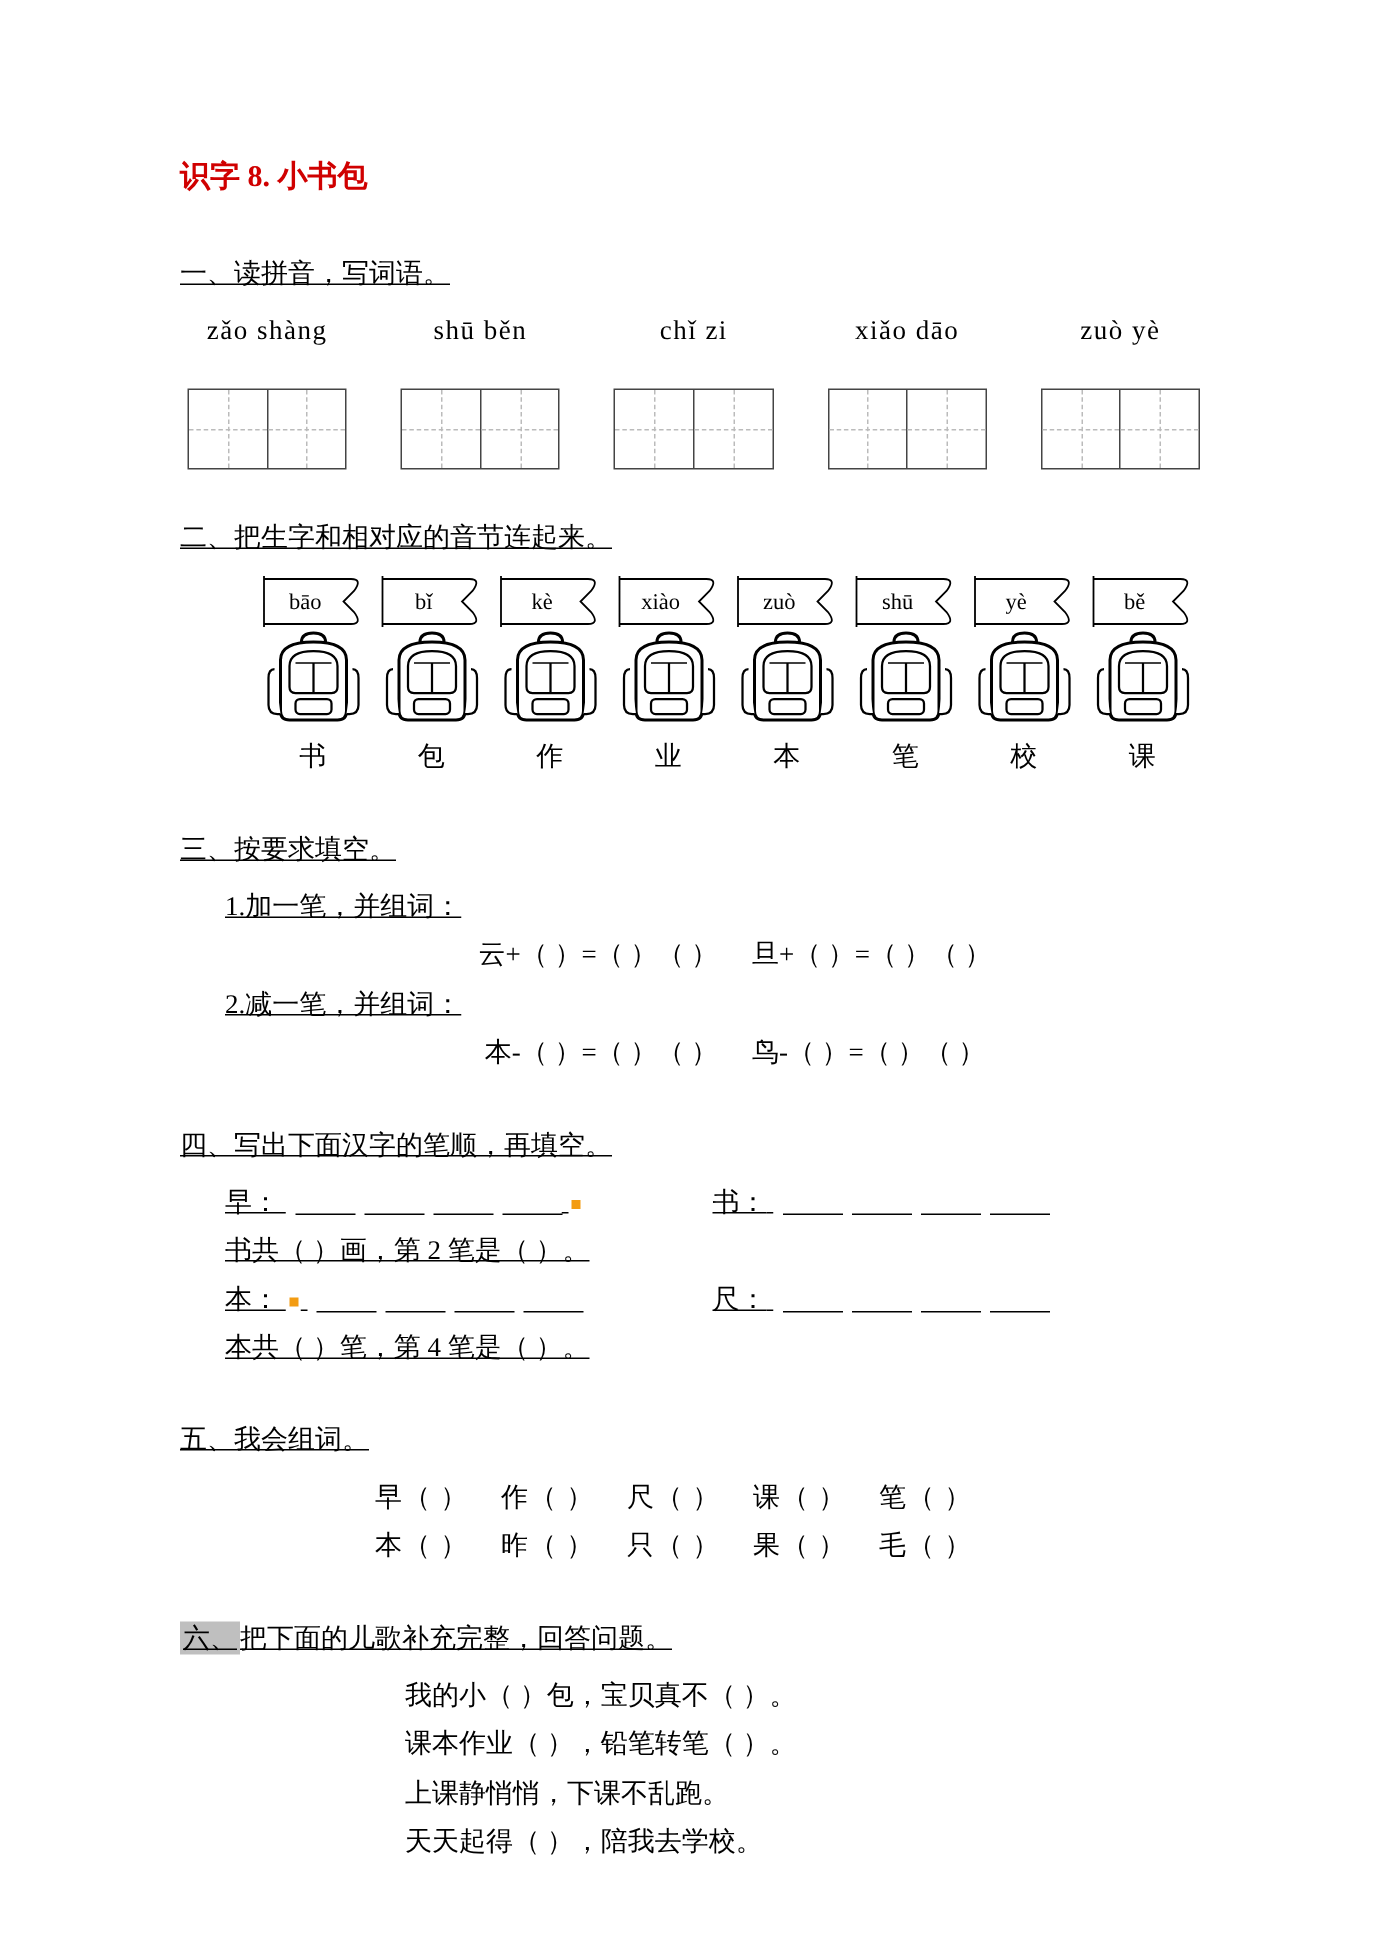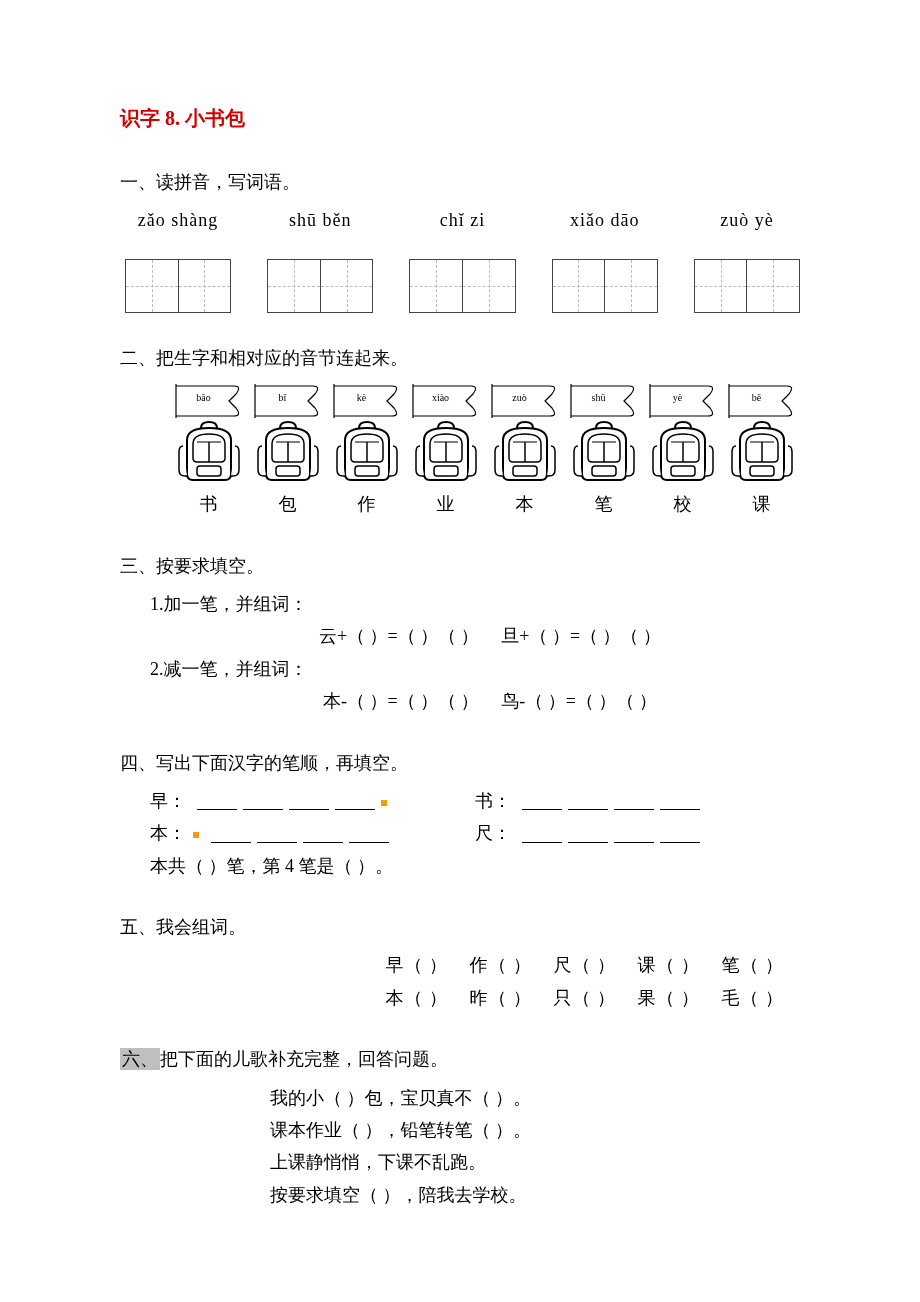--- a/index.html
+++ b/index.html
@@ -14,20 +14,21 @@
   .title {
     text-align: left;
     color: #d00000;
     font-weight: bold;
     font-size: 20px;
     margin-bottom: 30px;
   }
   .section-head {
     margin-top: 29px;
     margin-bottom: 6px;
+    text-decoration: underline;
   }
   .pinyin-row {
     display: flex;
     gap: 36px;
     margin-bottom: 22px;
     font-family: serif;
     padding-left: 5px;
   }
   .pinyin-item {
     width: 108px;
@@ -75,21 +76,21 @@
   }
   .flag {
     width: 80px;
     text-align: center;
     position: relative;
   }
   .flag svg { display: block; margin: 0 auto; }
   .flag-label {
     position: absolute;
     top: 5px; left: 0; right: 10px;
-    font-size: 10px;
+    font-size: 15px;
   }
   .backpack-row {
     display: flex;
     gap: 2px;
     margin-left: 50px;
     margin-top: 2px;
   }
   .backpack {
     width: 80px;
     text-align: center;
@@ -99,21 +100,21 @@
     display: flex;
     gap: 2px;
     margin-left: 50px;
     margin-top: 4px;
   }
   .char-cell {
     width: 80px;
     text-align: center;
   }
 
-  .indent1 { padding-left: 30px; }
+  .indent1 { padding-left: 30px; text-decoration: underline; }
   .indent2 { padding-left: 60px; text-align: center; }
 
   .two-col {
     display: flex;
   }
   .two-col > div { flex: 1; }
 
   .strokes {
     display: inline-flex;
     gap: 6px;
@@ -123,21 +124,20 @@
   .strokes span {
     display: inline-block;
     width: 40px;
     border-bottom: 1px solid #000;
     height: 14px;
   }
 
   .zuci-row {
     padding-left: 130px;
     letter-spacing: 1px;
-    text-align: right;
   }
   .zuci-row .grp { display: inline-block; margin-right: 16px; }
 
   .sec6-prefix {
     background: #bfbfbf;
     padding: 1px 2px;
   }
   .dot-orange {
     display: inline-block;
     width: 6px; height: 6px;
@@ -380,20 +380,21 @@
     <span>书：</span>
     <span class="strokes">
         <span></span>
         <span></span>
         <span></span>
         <span></span>
       </span>
   </div>
 </div>
 <div class="two-col indent1">
+  <div>书共（    ）画，第 2 笔是（    ）。</div>
 </div>
 
 <div class="two-col indent1">
   <div>
     <span>本：</span>
     <span class="dot-orange"></span>
     <span class="strokes">
         <span></span>
         <span></span>
         <span></span>
@@ -429,13 +430,13 @@
   <span class="grp">果（      ）</span>
   <span class="grp">毛（      ）</span>
 </div>
 
 <div class="section-head">
   <span class="sec6-prefix">六、</span><span>把下面的儿歌补充完整，回答问题。</span>
 </div>
 <div class="poem">我的小（      ）包，宝贝真不（      ）。</div>
 <div class="poem">课本作业（      ），铅笔转笔（      ）。</div>
 <div class="poem">上课静悄悄，下课不乱跑。</div>
-<div class="poem">按要求填空（      ），陪我去学校。</div>
+<div class="poem">天天起得（      ），陪我去学校。</div>
 
 </body></html>

